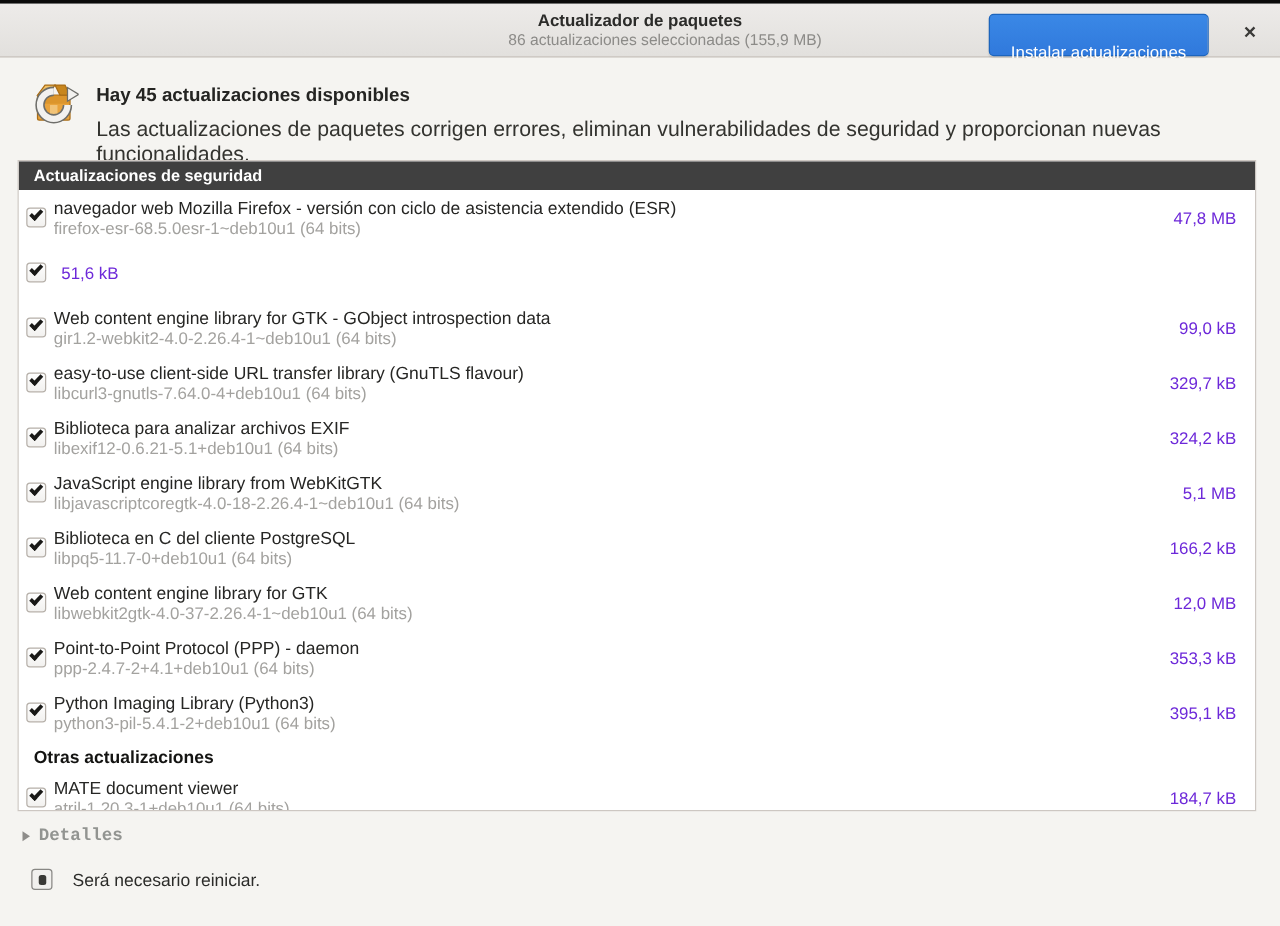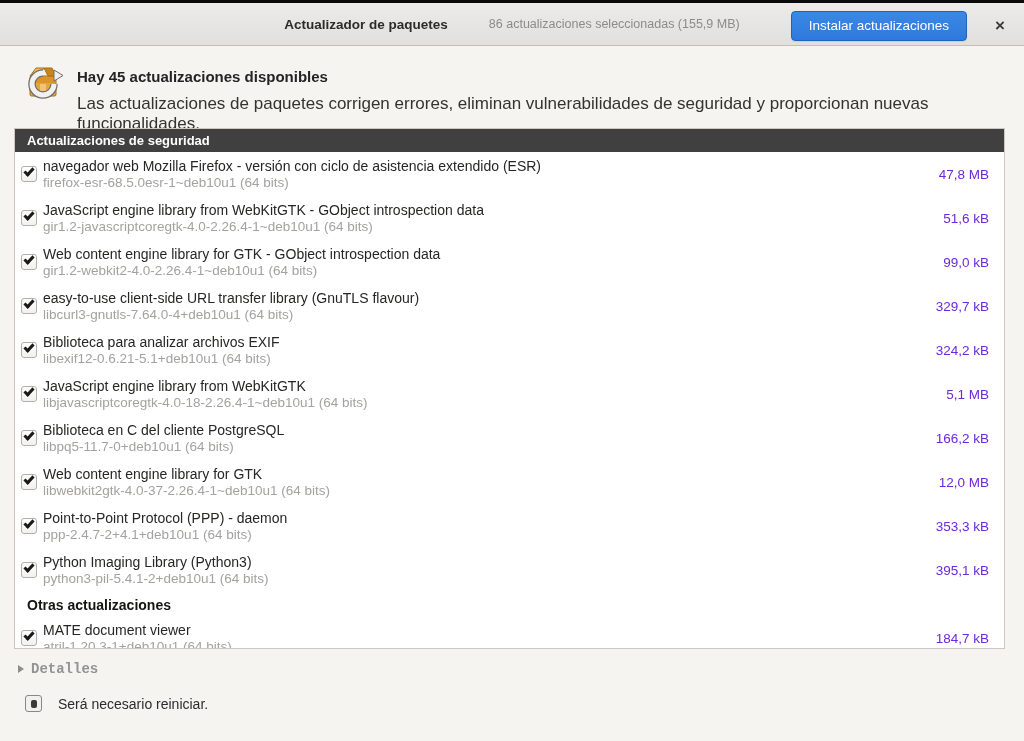--- a/index.html
+++ b/index.html
@@ -10,28 +10,28 @@
   }
   
   .top-strip { position: absolute; left: 0; top: 0; width: 1024px; height: 3px; background: #0a0a0a; }
   .headerbar {
     position: absolute; left: 0; top: 3px; width: 1024px; height: 43px;
     background: linear-gradient(#edebe9, #e2e0dd);
     border-bottom: 1px solid #c3beb8;
   }
   .hb-center {
     position: absolute; left: 0; top: 0; width: 100%; height: 100%;
-    display: flex; flex-direction: row; align-items: center; justify-content: center; gap: 1px;
+    display: flex; flex-direction: column; align-items: center; justify-content: center; gap: 1px;
     pointer-events: none;
   }
   .hb-title { font-size: 13.5px; font-weight: bold; color: #2b2b29; }
   .hb-subtitle { font-size: 12.5px; color: #8c8b88; margin-left: 40px; }
   .install-btn {
     position: absolute; right: 57px; top: 8px; height: 30px;
-    padding: 0 17px; border: 1px solid #1c65bd; border-radius: 4px;
+    padding: 16px 17px; border: 1px solid #1c65bd; border-radius: 4px;
     background: linear-gradient(#3a88e6, #3079dc);
     color: #ffffff; font-size: 13.5px; line-height: 28px;
     cursor: pointer; box-shadow: 0 1px 1px rgba(0,0,0,0.08);
   }
   .close-btn {
     position: absolute; right: 11px; top: 10px; width: 26px; height: 26px;
     display: flex; align-items: center; justify-content: center;
     font-size: 17px; font-weight: bold; color: #3a3a38; cursor: pointer;
     border-radius: 4px;
   }
@@ -144,24 +144,20 @@
           <div class="row-text">
             <div class="row-title">navegador web Mozilla Firefox - versión con ciclo de asistencia extendido (ESR)</div>
             <div class="row-sub">firefox-esr-68.5.0esr-1~deb10u1 (64 bits)</div>
           </div>
           <div class="row-size">47,8 MB</div>
         </div>
         <div class="row">
           <span class="checkbox">
             <span class="check-glyph"></span>
           </span>
-          <div class="row-text">
-            <div class="row-title">JavaScript engine library from WebKitGTK - GObject introspection data</div>
-            <div class="row-sub">gir1.2-javascriptcoregtk-4.0-2.26.4-1~deb10u1 (64 bits)</div>
-          </div>
           <div class="row-size">51,6 kB</div>
         </div>
         <div class="row">
           <span class="checkbox">
             <span class="check-glyph"></span>
           </span>
           <div class="row-text">
             <div class="row-title">Web content engine library for GTK - GObject introspection data</div>
             <div class="row-sub">gir1.2-webkit2-4.0-2.26.4-1~deb10u1 (64 bits)</div>
           </div>

